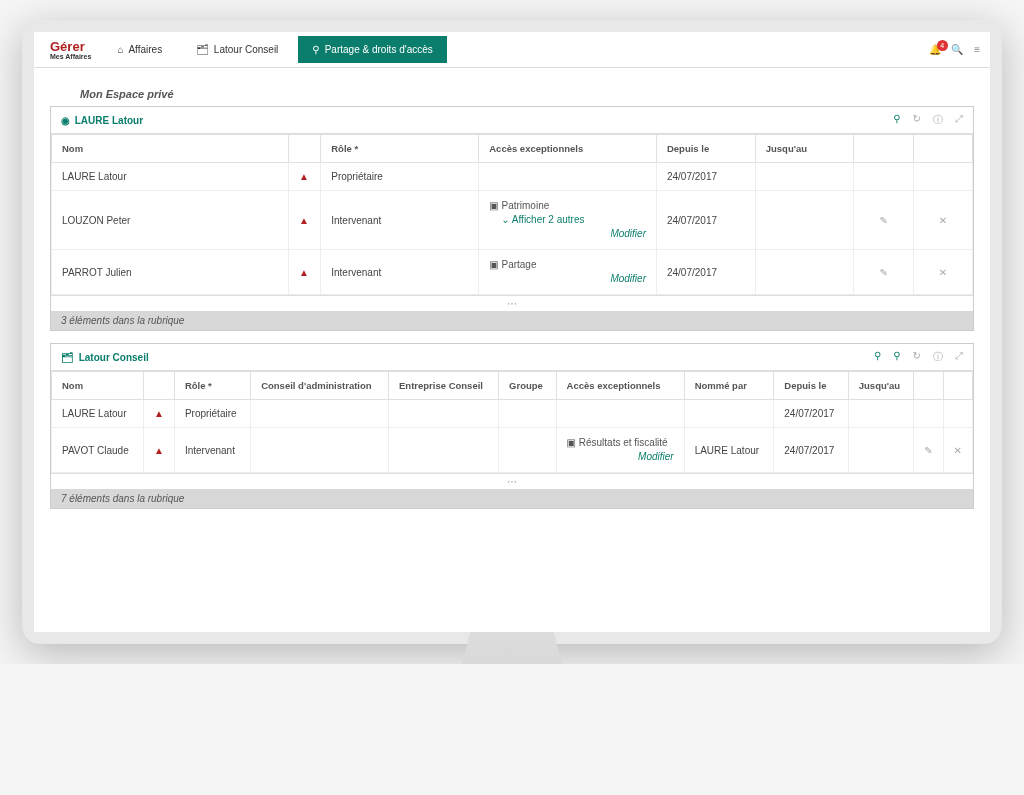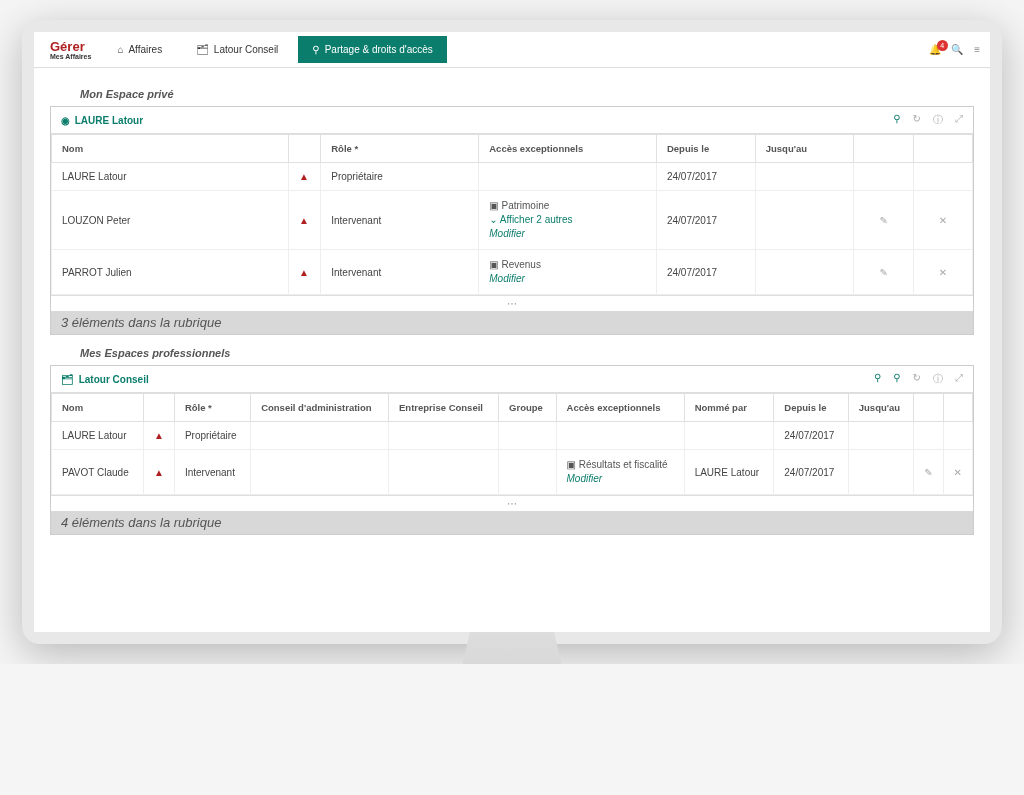--- a/index.html
+++ b/index.html
@@ -126,29 +126,29 @@
 }
 td {
   padding: 8px 10px;
   border:1px solid #eee;
   color:#444;
   vertical-align: middle;
 }
 .role-icon { color:#b02020; font-size:10px; }
 .access-cell { line-height:1.4; }
 .access-cell .folder { color:#555; }
-.access-cell .more { color:#0b7d6c; }
-.access-cell .mod { color:#0b7d6c; font-style:italic; cursor:pointer; }
+.access-cell .more { color:#0b7d6c;margin-left:12px; }
+.access-cell .mod { color:#0b7d6c; font-style:italic; cursor:pointer;text-align:right; }
 .action-cell { color:#aaa; text-align:center; cursor:pointer; }
 .summary {
   background: #d8d8d8;
   font-style: italic;
   color:#555;
   padding: 4px 10px;
-  font-size:13px;
+  font-size:10px;
 }
 .ellipsis-row { text-align:center; padding:2px; border-top:1px solid #ddd; color:#888; }
 .checkbox { width:12px; height:12px; border:1px solid #aaa; display:inline-block; background:#eee; }
 .checkbox.checked::after { content:"✓"; font-size:9px; color:#666; display:block; text-align:center; line-height:10px; }
 </style>
 </head>
 <body>
 
 <div class="monitor">
   <div class="screen">
@@ -233,35 +233,34 @@
     <td>24/07/2017</td>
     <td></td>
     <td class="action-cell">✎</td>
     <td class="action-cell">✕</td>
               </tr>
               <tr>
     <td>PARROT Julien</td>
     <td class="role-icon">▲</td>
     <td>Intervenant</td>
     <td class="access-cell">
-                  <div class="folder">▣ Revenus</div>
+                  <div class="folder">▣ Partage</div>
                   <div class="mod">Modifier</div>
                 </td>
     <td>24/07/2017</td>
     <td></td>
     <td class="action-cell">✎</td>
     <td class="action-cell">✕</td>
               </tr>
             </tbody>
         </table>
         <div class="ellipsis-row">⋯</div>
         <div class="summary">3 éléments dans la rubrique</div>
       </div>
 
-      <div class="section-title">Mes Espaces professionnels</div>
 
       <div class="panel">
         <div class="panel-header">
           <div class="panel-title">
             <span>🗂</span>
             <span>Latour Conseil</span>
           </div>
           <div class="panel-actions">
             <span class="teal">⚲</span>
             <span class="teal">⚲</span>
@@ -315,18 +314,18 @@
                 </td>
     <td>LAURE Latour</td>
     <td>24/07/2017</td>
     <td></td>
     <td class="action-cell">✎</td>
     <td class="action-cell">✕</td>
               </tr>
             </tbody>
         </table>
         <div class="ellipsis-row">⋯</div>
-        <div class="summary">4 éléments dans la rubrique</div>
+        <div class="summary">7 éléments dans la rubrique</div>
       </div>
     </div>
   </div>
   <div class="monitor-base"></div>
 </div>
 
 </body></html>

